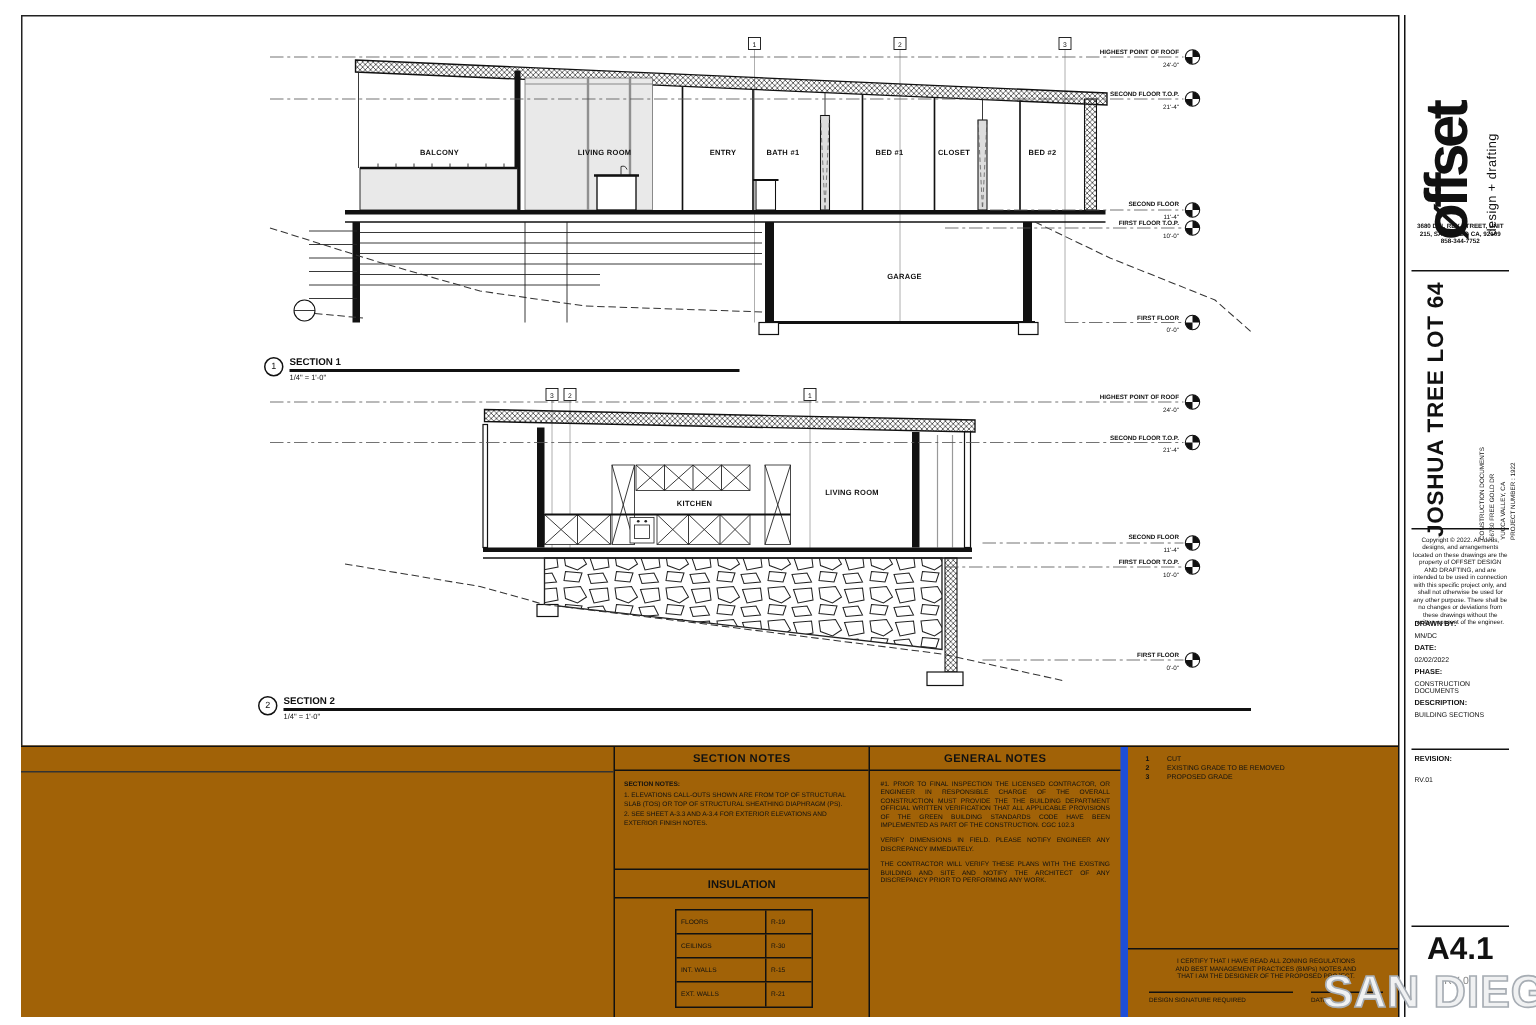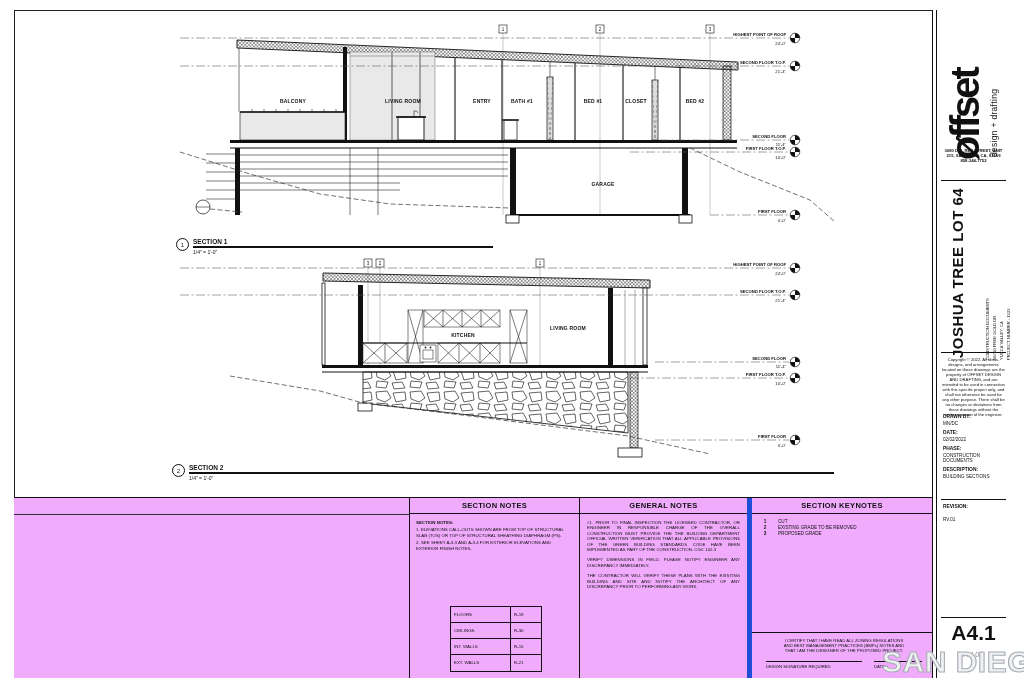--- a/index.html
+++ b/index.html
@@ -20,21 +20,21 @@
   .gb    { font-size:4.5px; text-anchor:middle; }
   .xbox  { stroke:#222; stroke-width:0.55; fill:#fff; }
 
   
   .sec-label { position:absolute; display:flex; align-items:flex-start; gap:4px; }
   .sl-circle { width:13px; height:13px; border:1px solid #111; border-radius:50%; font-size:6px; line-height:13px; text-align:center; flex:0 0 auto; }
   .sl-title  { font-size:6.5px; font-weight:bold; border-bottom:2px solid #111; padding-bottom:1px; }
   .sl-scale  { font-size:5px; margin-top:1px; }
 
   
-  .band { position:absolute; left:14px; top:497px; width:918px; height:181px; border-top:1px solid #111; background:#f0abfc; }
+  .band { position:absolute; left:14px; top:497px; width:918px; height:181px; border-top:1px solid #111; background:#a16207; }
   .cell { position:absolute; top:0; height:100%; }
   .cell-left { left:0; width:396px; border-right:1px solid #111; }
   .cell-left .hdr-line { position:absolute; top:16px; left:0; width:100%; border-top:1px solid #333; }
   .cell-sn { left:396px; width:170px; border-right:1px solid #111; }
   .cell-gn { left:566px; width:172px; border-right:5px solid #1d4ed8; }
   .cell-kn { left:738px; width:180px; }
   .cell-hdr { height:16px; border-bottom:1px solid #111; text-align:center; font-weight:bold; font-size:7.5px; line-height:16px; letter-spacing:.3px; }
   .sn-body { padding:6px 6px 0 6px; font-size:4.4px; line-height:5.4px; }
   .sn-title { font-weight:bold; margin-bottom:2px; }
   .sn-item { margin-bottom:2px; }
@@ -335,20 +335,21 @@
       <div class="hdr-line"></div>
     </div>
 
     <div class="cell cell-sn">
       <div class="cell-hdr">SECTION NOTES</div>
       <div class="sn-body">
         <div class="sn-title">SECTION NOTES:</div>
         <div class="sn-item">1. ELEVATIONS CALL-OUTS SHOWN ARE FROM TOP OF STRUCTURAL SLAB (TOS) OR TOP OF STRUCTURAL SHEATHING DIAPHRAGM (PS).</div>
         <div class="sn-item">2. SEE SHEET A-3.3 AND A-3.4 FOR EXTERIOR ELEVATIONS AND EXTERIOR FINISH NOTES.</div>
       </div>
+      <div class="ins-hdr">INSULATION</div>
       <div class="ins-table">
         <div class="ins-row">
           <div class="ins-c1">FLOORS</div>
           <div class="ins-c2">R-19</div>
         </div>
         <div class="ins-row">
           <div class="ins-c1">CEILINGS</div>
           <div class="ins-c2">R-30</div>
         </div>
         <div class="ins-row">
@@ -365,21 +366,20 @@
     <div class="cell cell-gn">
       <div class="cell-hdr">GENERAL NOTES</div>
       <div class="gn-body">
         <div>#1. PRIOR TO FINAL INSPECTION THE LICENSED CONTRACTOR, OR ENGINEER IN RESPONSIBLE CHARGE OF THE OVERALL CONSTRUCTION MUST PROVIDE THE THE BUILDING DEPARTMENT OFFICIAL WRITTEN VERIFICATION THAT ALL APPLICABLE PROVISIONS OF THE GREEN BUILDING STANDARDS CODE HAVE BEEN IMPLEMENTED AS PART OF THE CONSTRUCTION. CGC 102.3</div>
         <div>VERIFY DIMENSIONS IN FIELD. PLEASE NOTIFY ENGINEER ANY DISCREPANCY IMMEDIATELY.</div>
         <div>THE CONTRACTOR WILL VERIFY THESE PLANS WITH THE EXISTING BUILDING AND SITE AND NOTIFY THE ARCHITECT OF ANY DISCREPANCY PRIOR TO PERFORMING ANY WORK.</div>
       </div>
     </div>
 
     <div class="cell cell-kn">
-      <div class="cell-hdr">SECTION KEYNOTES</div>
       <div class="kn-list">
         <div class="kn-row">
           <div class="kn-num">1</div>
           <div>CUT</div>
         </div>
         <div class="kn-row">
           <div class="kn-num">2</div>
           <div>EXISTING GRADE TO BE REMOVED</div>
         </div>
         <div class="kn-row">

